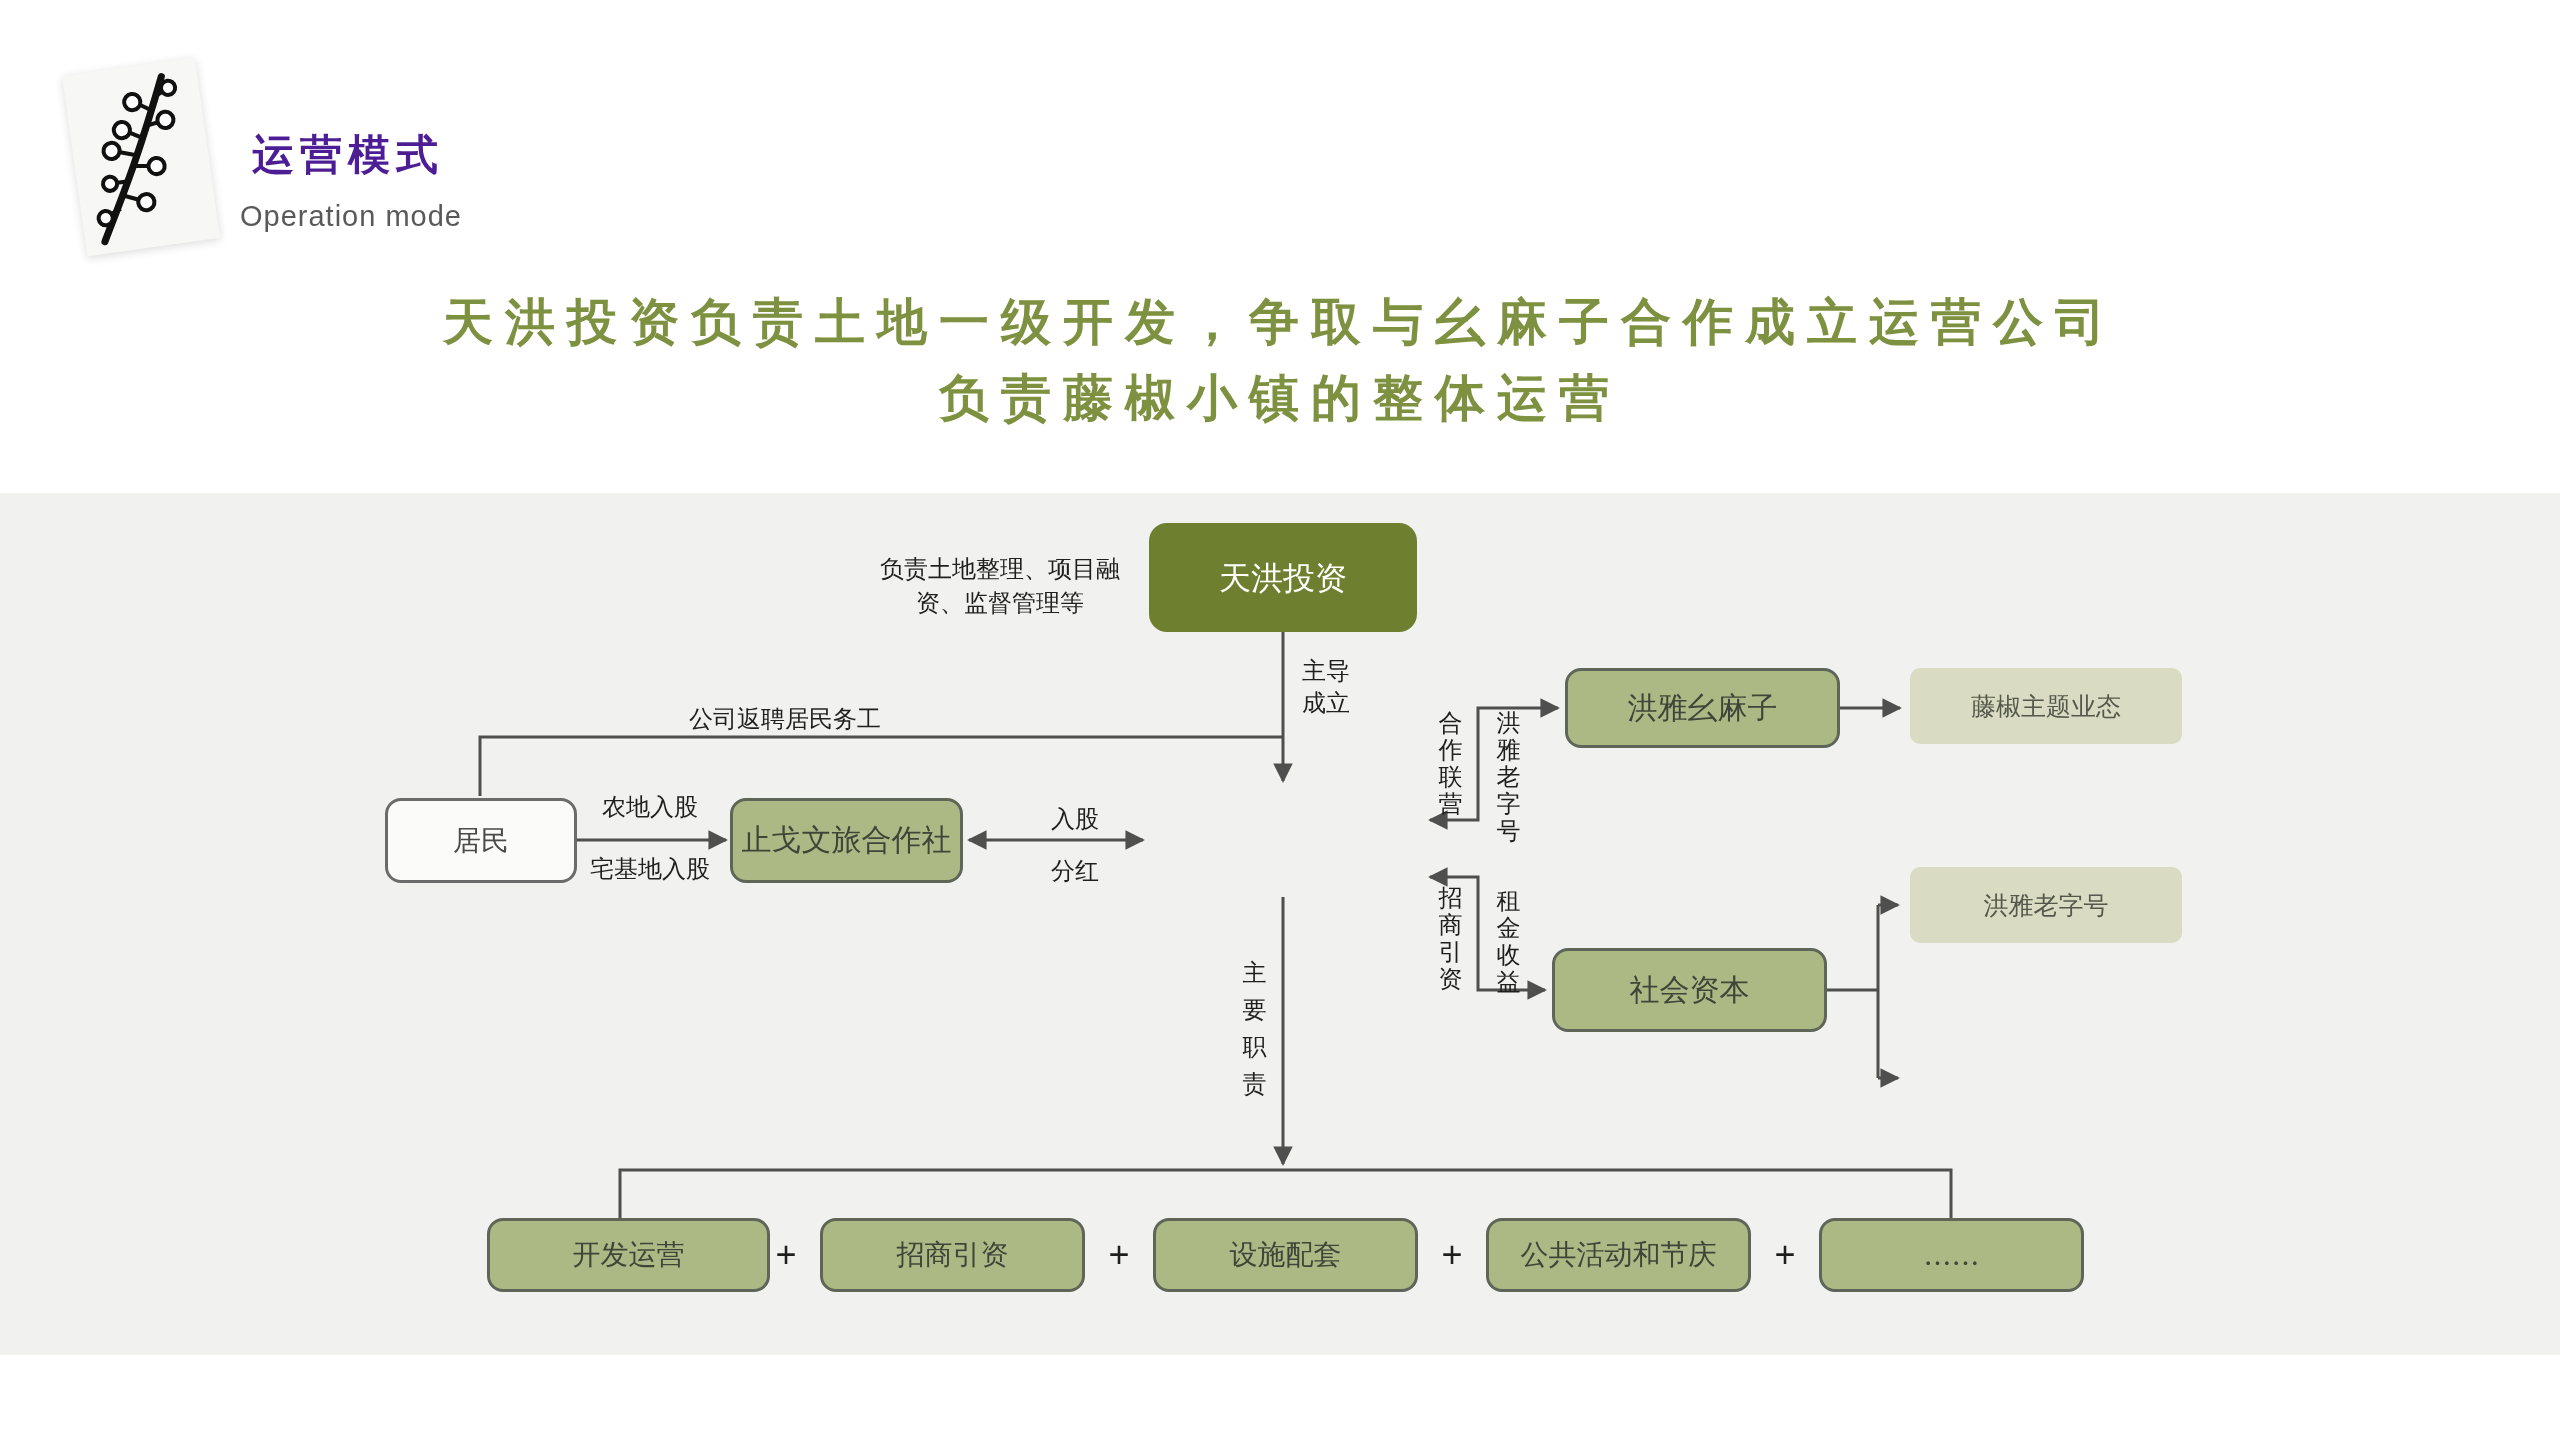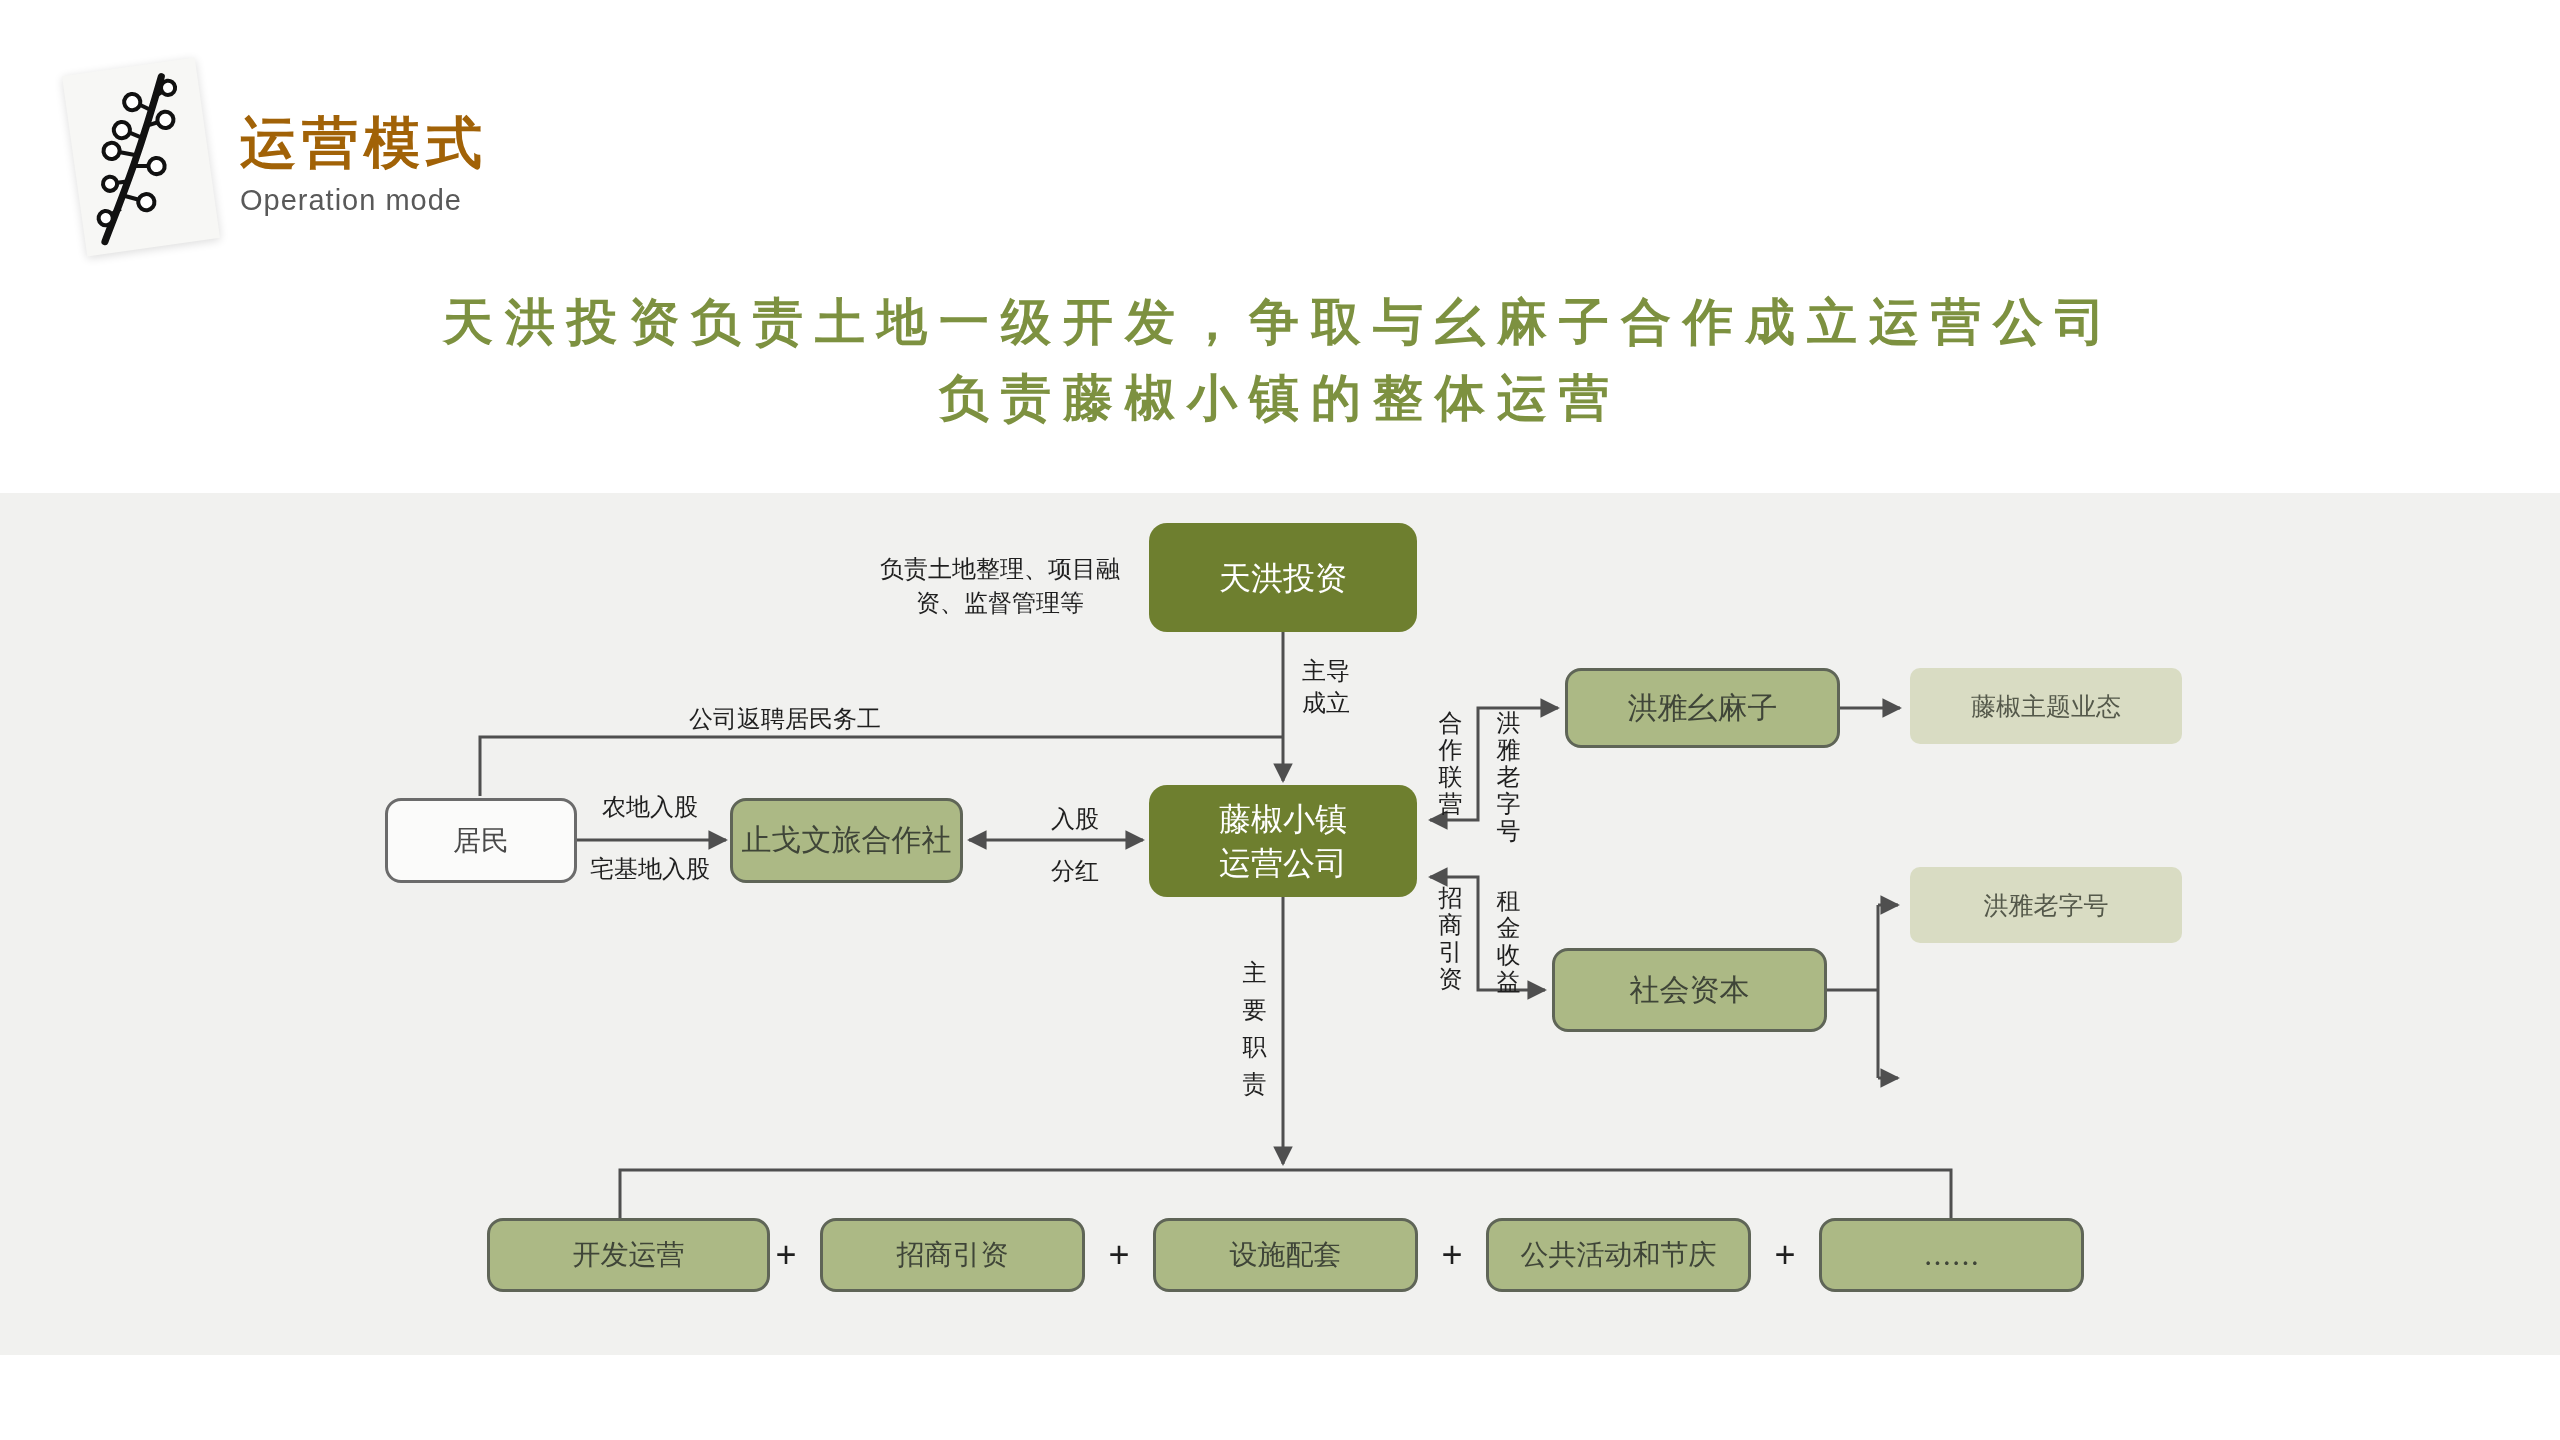--- a/index.html
+++ b/index.html
@@ -3,21 +3,21 @@
 <meta charset="utf-8">
 <style>
   html,body{margin:0;padding:0;}
   .page{position:relative;width:2560px;height:1440px;background:#ffffff;overflow:hidden;
         font-family:"DejaVu Serif", serif;}
   
   .logo-card{position:absolute;left:74px;top:66px;width:134px;height:182px;background:#f7f7f5;
              box-shadow:0 2px 10px rgba(0,0,0,.14);transform:rotate(-8deg);}
   .logo-card svg{width:100%;height:100%;}
   .header-text{position:absolute;left:240px;top:110px;font-family:"Liberation Sans", sans-serif;}
-  .page-title{margin:0;font-size:56px;font-weight:bold;color:#a16207;letter-spacing:6px;line-height:66px;}
+  .page-title{margin:12px;font-size:42px;font-weight:bold;color:#4c1d95;letter-spacing:6px;line-height:66px;}
   .page-subtitle{margin-top:8px;font-size:29px;color:#595959;letter-spacing:1px;}
   
   .headline{position:absolute;left:0;top:284px;width:2560px;text-align:center;
             font-family:"Liberation Sans", sans-serif;font-weight:bold;color:#7d9140;
             font-size:50px;line-height:76px;letter-spacing:12px;}
   
   .canvas{position:absolute;left:0;top:493px;width:2560px;height:862px;background:#f1f1ef;}
   .wires{position:absolute;left:0;top:0;width:2560px;height:862px;}
   .node{position:absolute;display:flex;align-items:center;justify-content:center;
         text-align:center;box-sizing:border-box;}
@@ -93,24 +93,20 @@
         <path d="M1827,497 L1878,497 M1878,412 L1878,585"></path>
         <line x1="1878" y1="412" x2="1898" y2="412" marker-end="url(#ah)"></line>
         <line x1="1878" y1="585" x2="1898" y2="585" marker-end="url(#ah)"></line>
         <line x1="1283" y1="404" x2="1283" y2="671" marker-end="url(#ah)"></line>
         <path d="M620,725 L620,677 L1951,677 L1951,725"></path>
       </g>
     </svg>
 
     <div class="node dark" style="left:1149px;top:30px;width:268px;height:109px;">天洪投资</div>
 
-    <div class="node dark" style="left:1149px;top:292px;width:268px;height:112px;flex-direction:column;">
-      <div>藤椒小镇</div>
-      <div>运营公司</div>
-    </div>
 
     <div class="node white-node" style="left:385px;top:305px;width:192px;height:85px;">居民</div>
 
     <div class="node mid" style="left:730px;top:305px;width:233px;height:85px;">止戈文旅合作社</div>
 
     <div class="node mid" style="left:1565px;top:175px;width:275px;height:80px;">洪雅幺麻子</div>
 
     <div class="node light" style="left:1910px;top:175px;width:272px;height:76px;">藤椒主题业态</div>
 
     <div class="node light" style="left:1910px;top:374px;width:272px;height:76px;">洪雅老字号</div>

